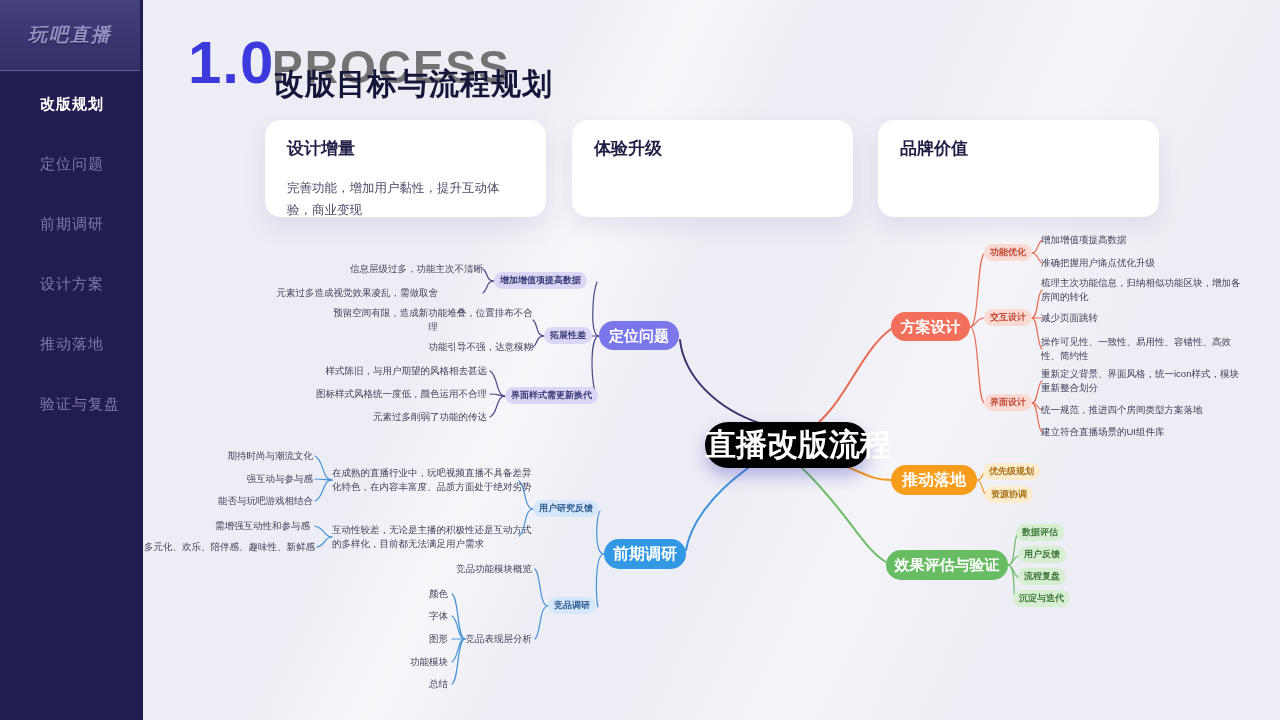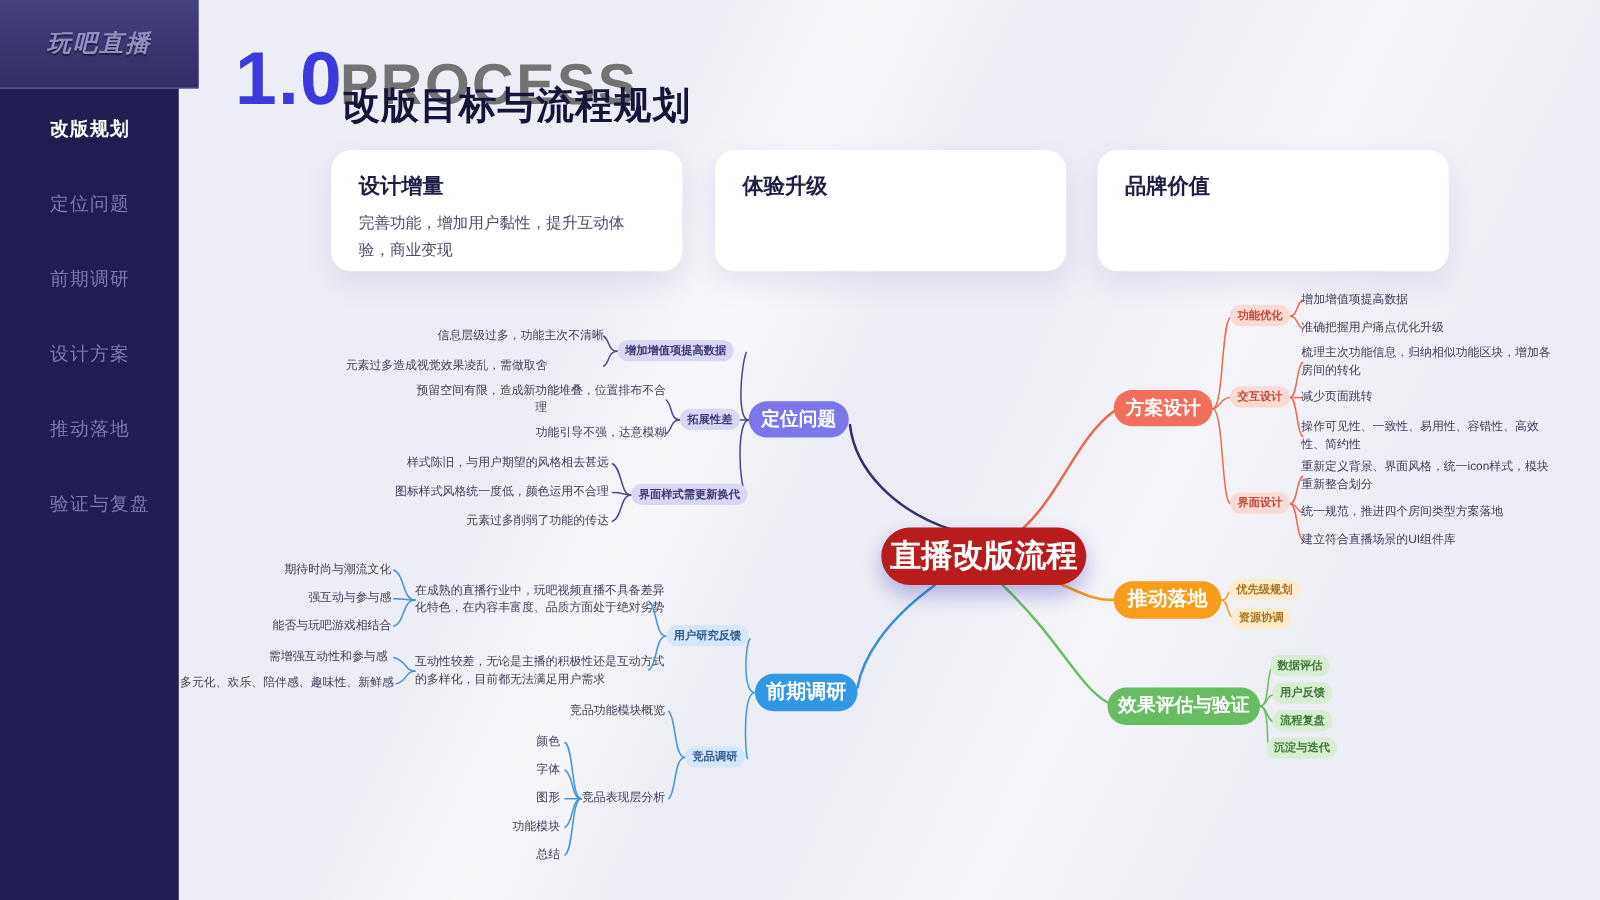--- a/index.html
+++ b/index.html
@@ -4,36 +4,36 @@
 <style>
   html,body{margin:0;padding:0;}
   body{font-family:"Liberation Sans","DejaVu Sans",sans-serif;}
   #stage{position:relative;width:1280px;height:720px;background:#ededf5;overflow:hidden;}
   .streak{position:absolute;left:140px;top:0;width:1140px;height:720px;pointer-events:none;
     background:
       linear-gradient(115deg, rgba(255,255,255,0) 30%, rgba(255,255,255,.55) 38%, rgba(255,255,255,0) 46%),
       linear-gradient(115deg, rgba(255,255,255,0) 55%, rgba(255,255,255,.4) 66%, rgba(255,255,255,0) 78%);}
   
   #sidebar{position:absolute;left:0;top:0;width:143px;height:720px;background:#221d50;}
-  #logoBlock{position:absolute;left:0;top:0;width:159px;height:70px;
+  #logoBlock{position:absolute;left:0;top:0;width:140px;height:70px;
     background:linear-gradient(180deg,#45407f 0%,#332e66 100%);
     border-bottom:1px solid rgba(160,158,210,.35);display:flex;align-items:center;justify-content:center;}
   #logoText{font-style:italic;font-weight:900;font-size:19px;letter-spacing:2px;color:#928fc2;
     text-shadow:0 1px 1px rgba(0,0,0,.45);}
   .navItem{position:absolute;left:0;width:143px;height:24px;line-height:24px;padding-left:40px;
     box-sizing:border-box;font-size:15px;color:#7d79a8;letter-spacing:1px;cursor:pointer;}
   .navItem.active{color:#ffffff;font-weight:700;}
   
   #num{position:absolute;left:188px;top:28px;font-size:60px;font-weight:800;color:#3c39dd;letter-spacing:1px;}
   #watermark{position:absolute;left:272px;top:40px;font-size:46px;font-weight:900;color:#737373;letter-spacing:2px;}
   #pageTitle{position:absolute;left:274px;top:64px;font-size:30px;font-weight:900;color:#15153a;letter-spacing:1px;}
   
   .card{position:absolute;top:120px;width:281px;height:97px;background:#ffffff;border-radius:16px;
     box-shadow:0 10px 22px rgba(110,110,170,.13);box-sizing:border-box;padding:17px 22px;}
-  .cardTitle{font-size:17px;font-weight:800;color:#1f1f46;margin-bottom:8px;}
+  .cardTitle{font-size:17px;font-weight:800;color:#1f1f46;margin-bottom:18px;}
   .cardBody{font-size:12.5px;color:#4c4c68;line-height:1.75;}
   
   svg.links{position:absolute;left:0;top:0;pointer-events:none;}
   .node{position:absolute;color:#fff;font-weight:700;text-align:center;white-space:nowrap;}
   .leaf{position:absolute;font-size:9.5px;color:#40405a;line-height:1.5;white-space:pre-line;}
   .leaf.r{text-align:left;}
   .w2l{width:200px;}
   .w2r{width:208px;}
   .pill{position:absolute;font-size:9px;font-weight:600;padding:3px 6px;border-radius:9px;
     line-height:1.2;white-space:nowrap;text-align:center;}
@@ -138,21 +138,21 @@
 
       <g stroke="#6cbd66" stroke-width="1.2">
         <path d="M 1008,565 C 1016,565 1013,537 1018,533"></path>
         <path d="M 1008,565 C 1014,565 1013,555 1020,556"></path>
         <path d="M 1008,565 C 1014,565 1013,577 1020,578"></path>
         <path d="M 1008,565 C 1016,565 1013,596 1015,600"></path>
       </g>
     </g>
   </svg>
 
-  <div class="node" style="left:705px;top:422px;width:164px;height:46px;line-height:46px;font-size:25px;background:#b91c1c;border-radius:23px;box-shadow:0 8px 16px rgba(50,48,180,.32)">直播改版流程</div>
+  <div class="node" style="left:705px;top:422px;width:164px;height:46px;line-height:46px;font-size:31px;background:#000000;border-radius:23px;box-shadow:0 8px 16px rgba(50,48,180,.32)">直播改版流程</div>
   <div class="node" style="left:599px;top:321px;width:80px;height:29px;line-height:29px;font-size:15px;background:#7b76ea;border-radius:15px">定位问题</div>
   <div class="node" style="left:604px;top:539px;width:82px;height:30px;line-height:30px;font-size:16px;background:#3398e4;border-radius:15px">前期调研</div>
   <div class="node" style="left:891px;top:312px;width:79px;height:29px;line-height:29px;font-size:15px;background:#f2705b;border-radius:15px">方案设计</div>
   <div class="node" style="left:891px;top:465px;width:86px;height:30px;line-height:30px;font-size:16px;background:#f89c1c;border-radius:15px">推动落地</div>
   <div class="node" style="left:886px;top:550px;width:122px;height:30px;line-height:30px;font-size:15px;background:#68bd63;border-radius:15px">效果评估与验证</div>
 
   <div class="pill purple" style="left:494px;top:272px">增加增值项提高数据</div>
   <div class="pill purple" style="left:544px;top:327px">拓展性差</div>
   <div class="pill purple" style="left:505px;top:387px">界面样式需更新换代</div>
   <div class="leaf r" style="right:797px;top:262px">信息层级过多，功能主次不清晰</div>

